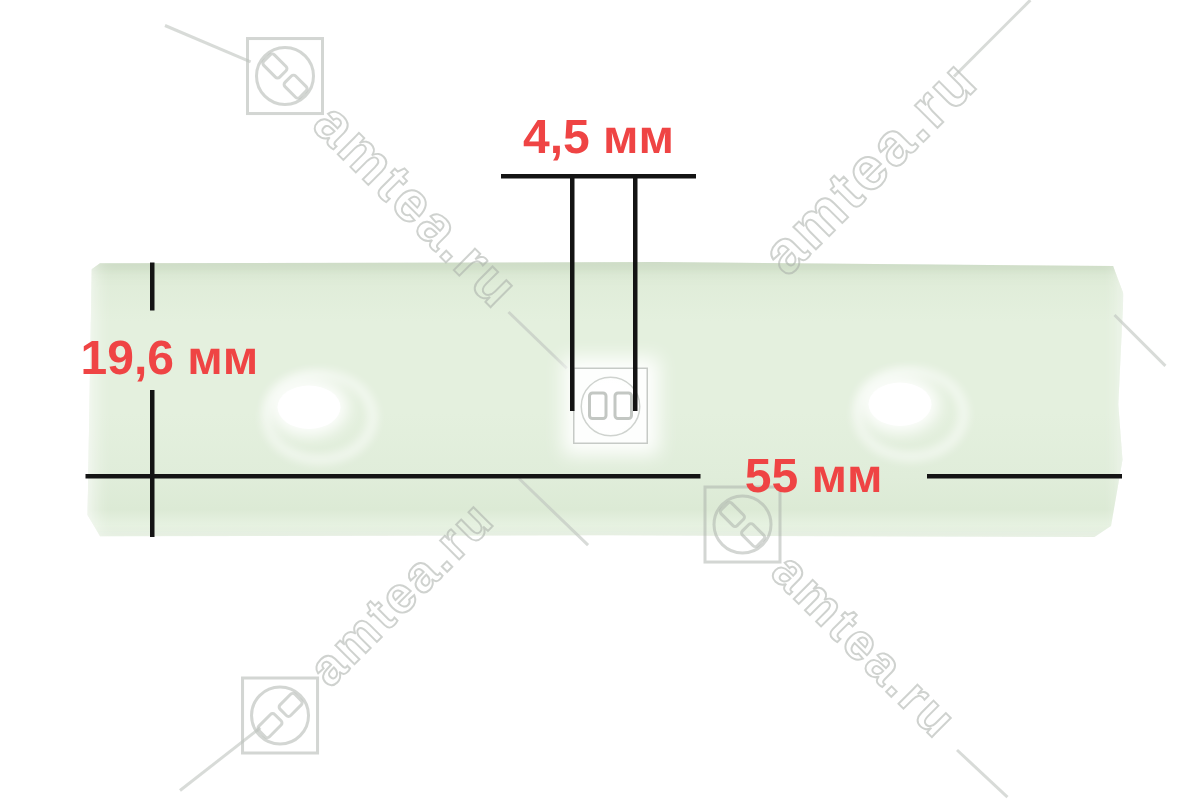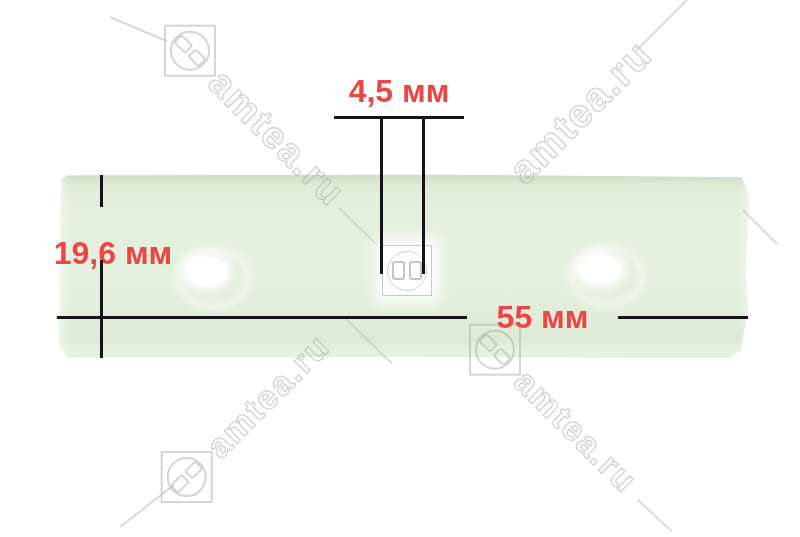--- a/index.html
+++ b/index.html
@@ -130,20 +130,20 @@
         <i class="badge-slot"></i>
     </span>
   </div>
 
   <div class="dim-label" style="left:324px; top:74px; width:150px;">4,5 мм</div>
   <div class="dim" style="left:334px; top:116px; width:130px; height:3px;"></div>
   <div class="dim" style="left:380px; top:116px; width:3px; height:158px;"></div>
   <div class="dim" style="left:422px; top:116px; width:3px; height:158px;"></div>
 
   <div class="dim" style="left:100px; top:175px; width:3px; height:32px;"></div>
-  <div class="dim-label" style="left:33px; top:236px; width:160px;">19,6 мм</div>
+  <div class="dim-label" style="left:33px; top:221px; width:160px;">19,6 мм</div>
   <div class="dim" style="left:100px; top:260px; width:3px; height:98px;"></div>
 
   <div class="dim" style="left:57px; top:316px; width:410px; height:3px;"></div>
   <div class="dim-label" style="left:467px; top:300px; width:151px;">55 мм</div>
   <div class="dim" style="left:618px; top:316px; width:130px; height:3px;"></div>
 
 </div>
 
 </body></html>

